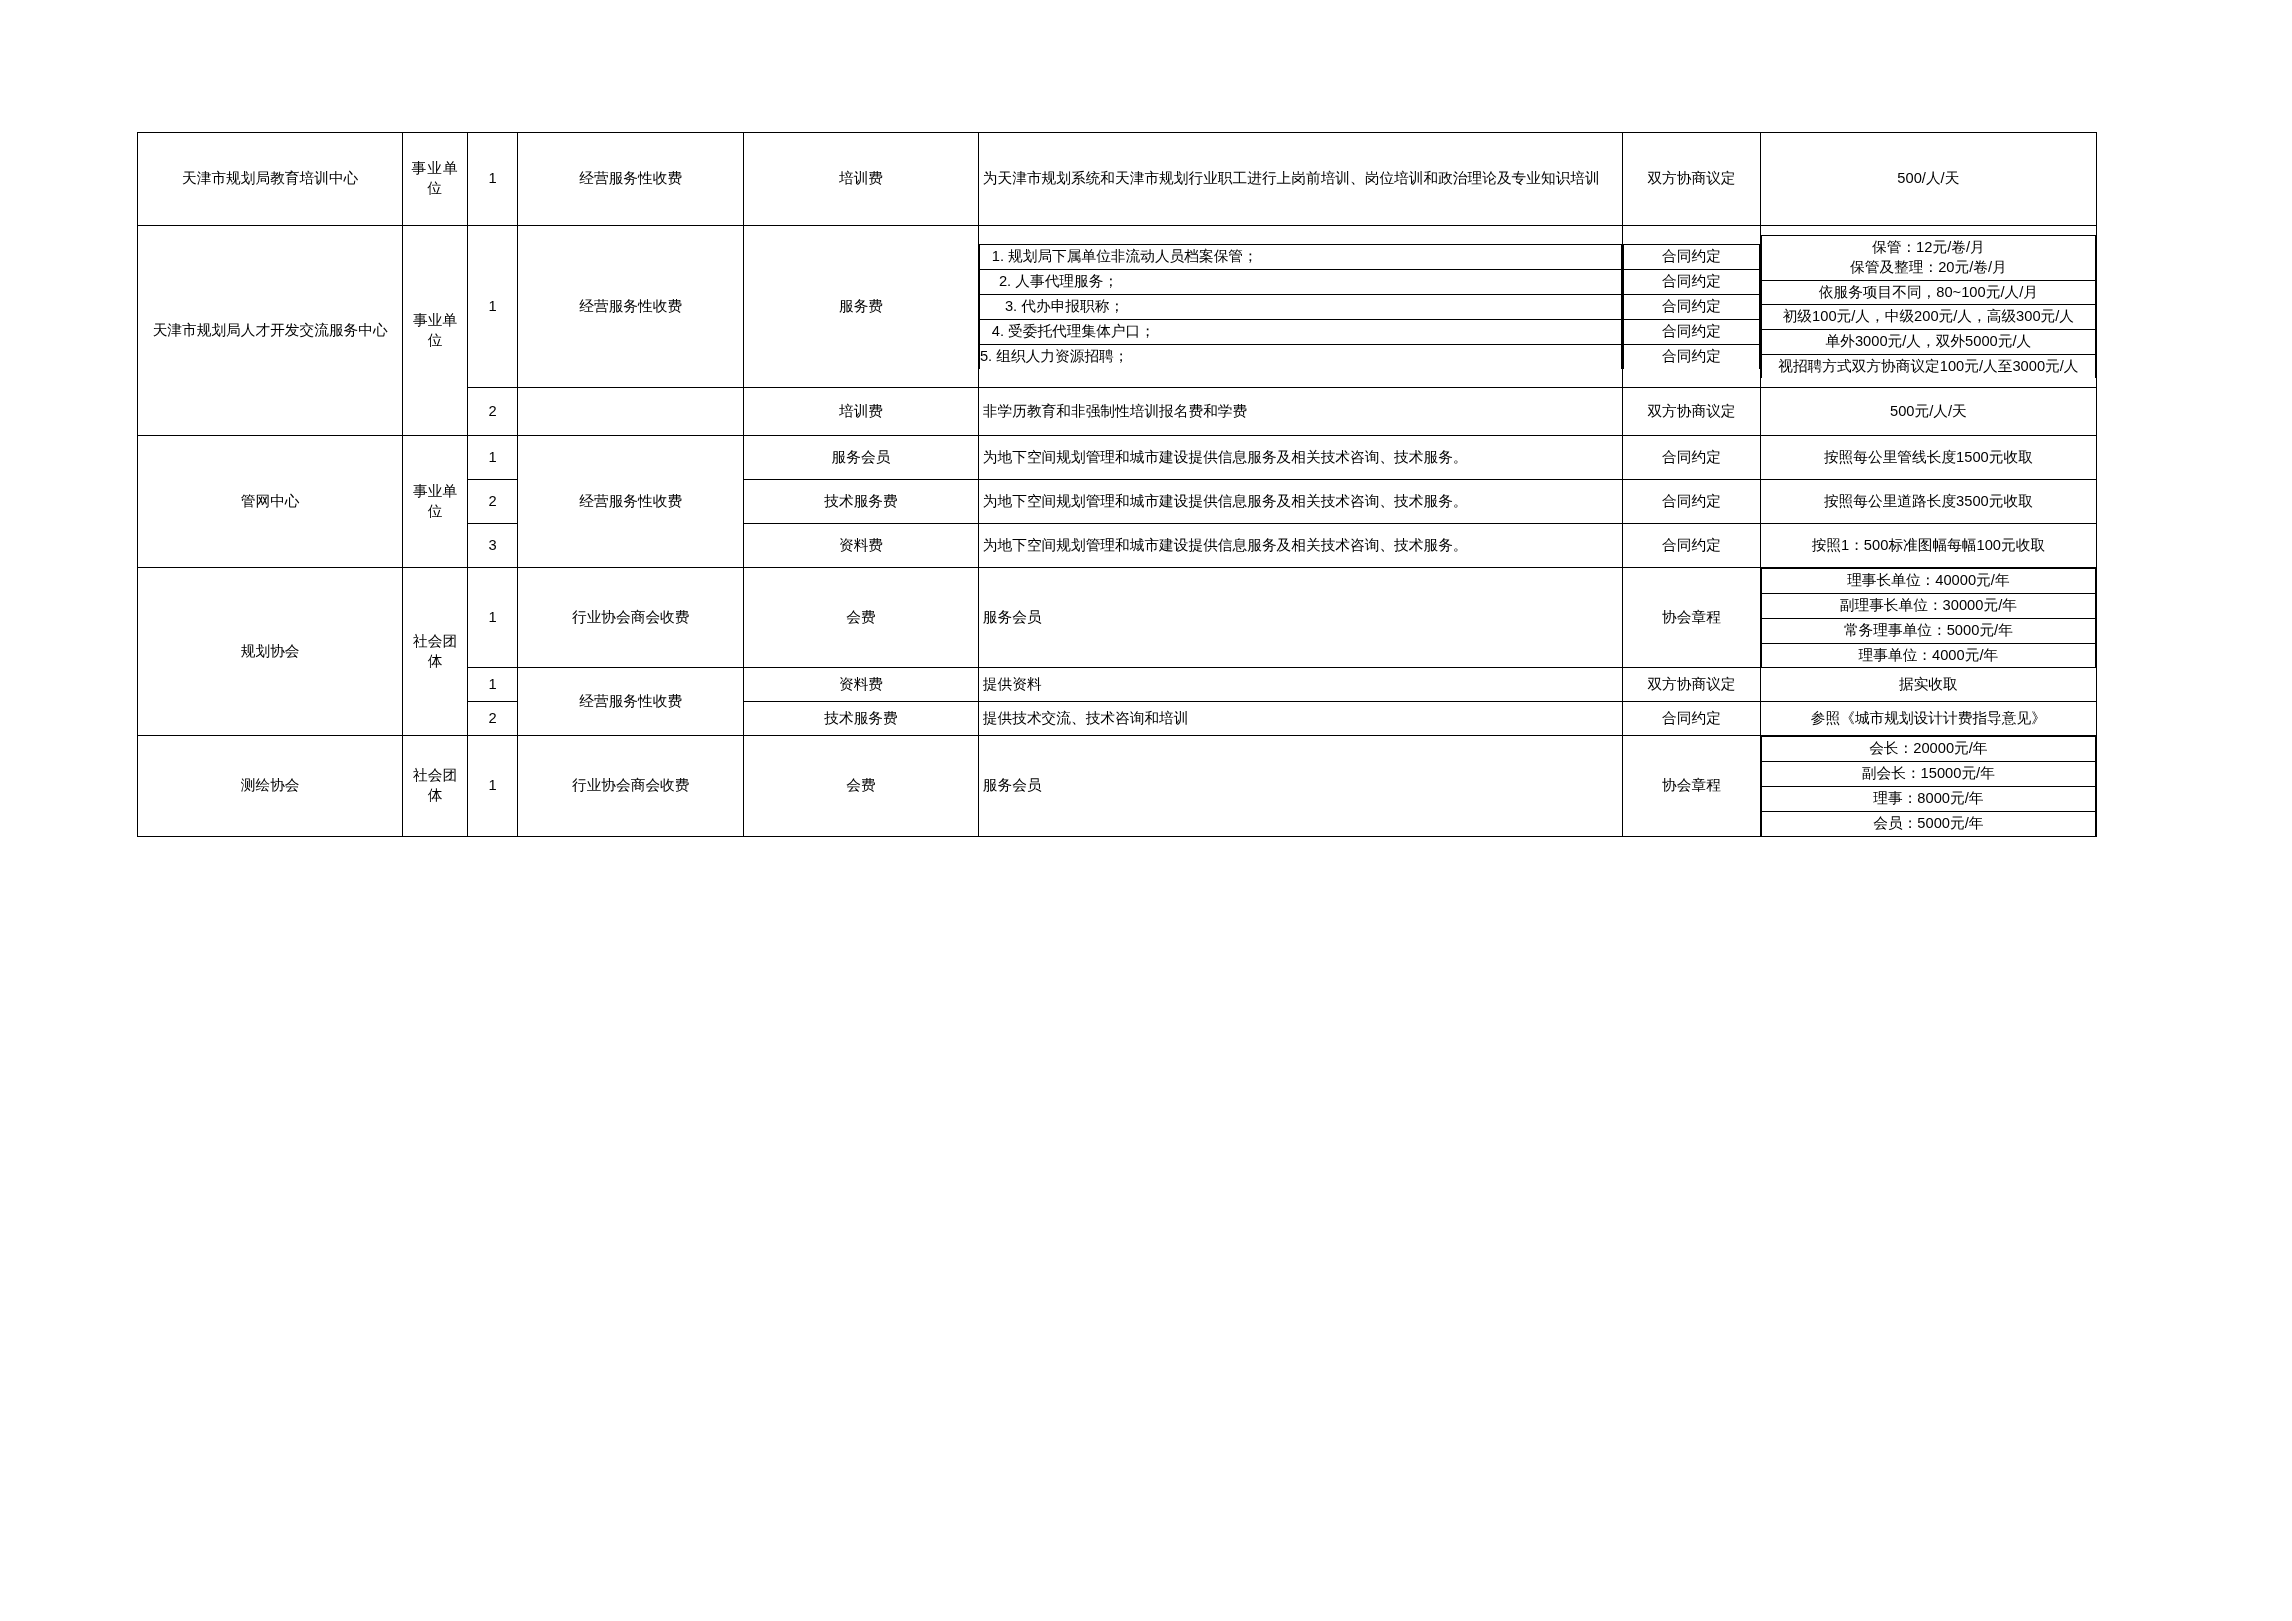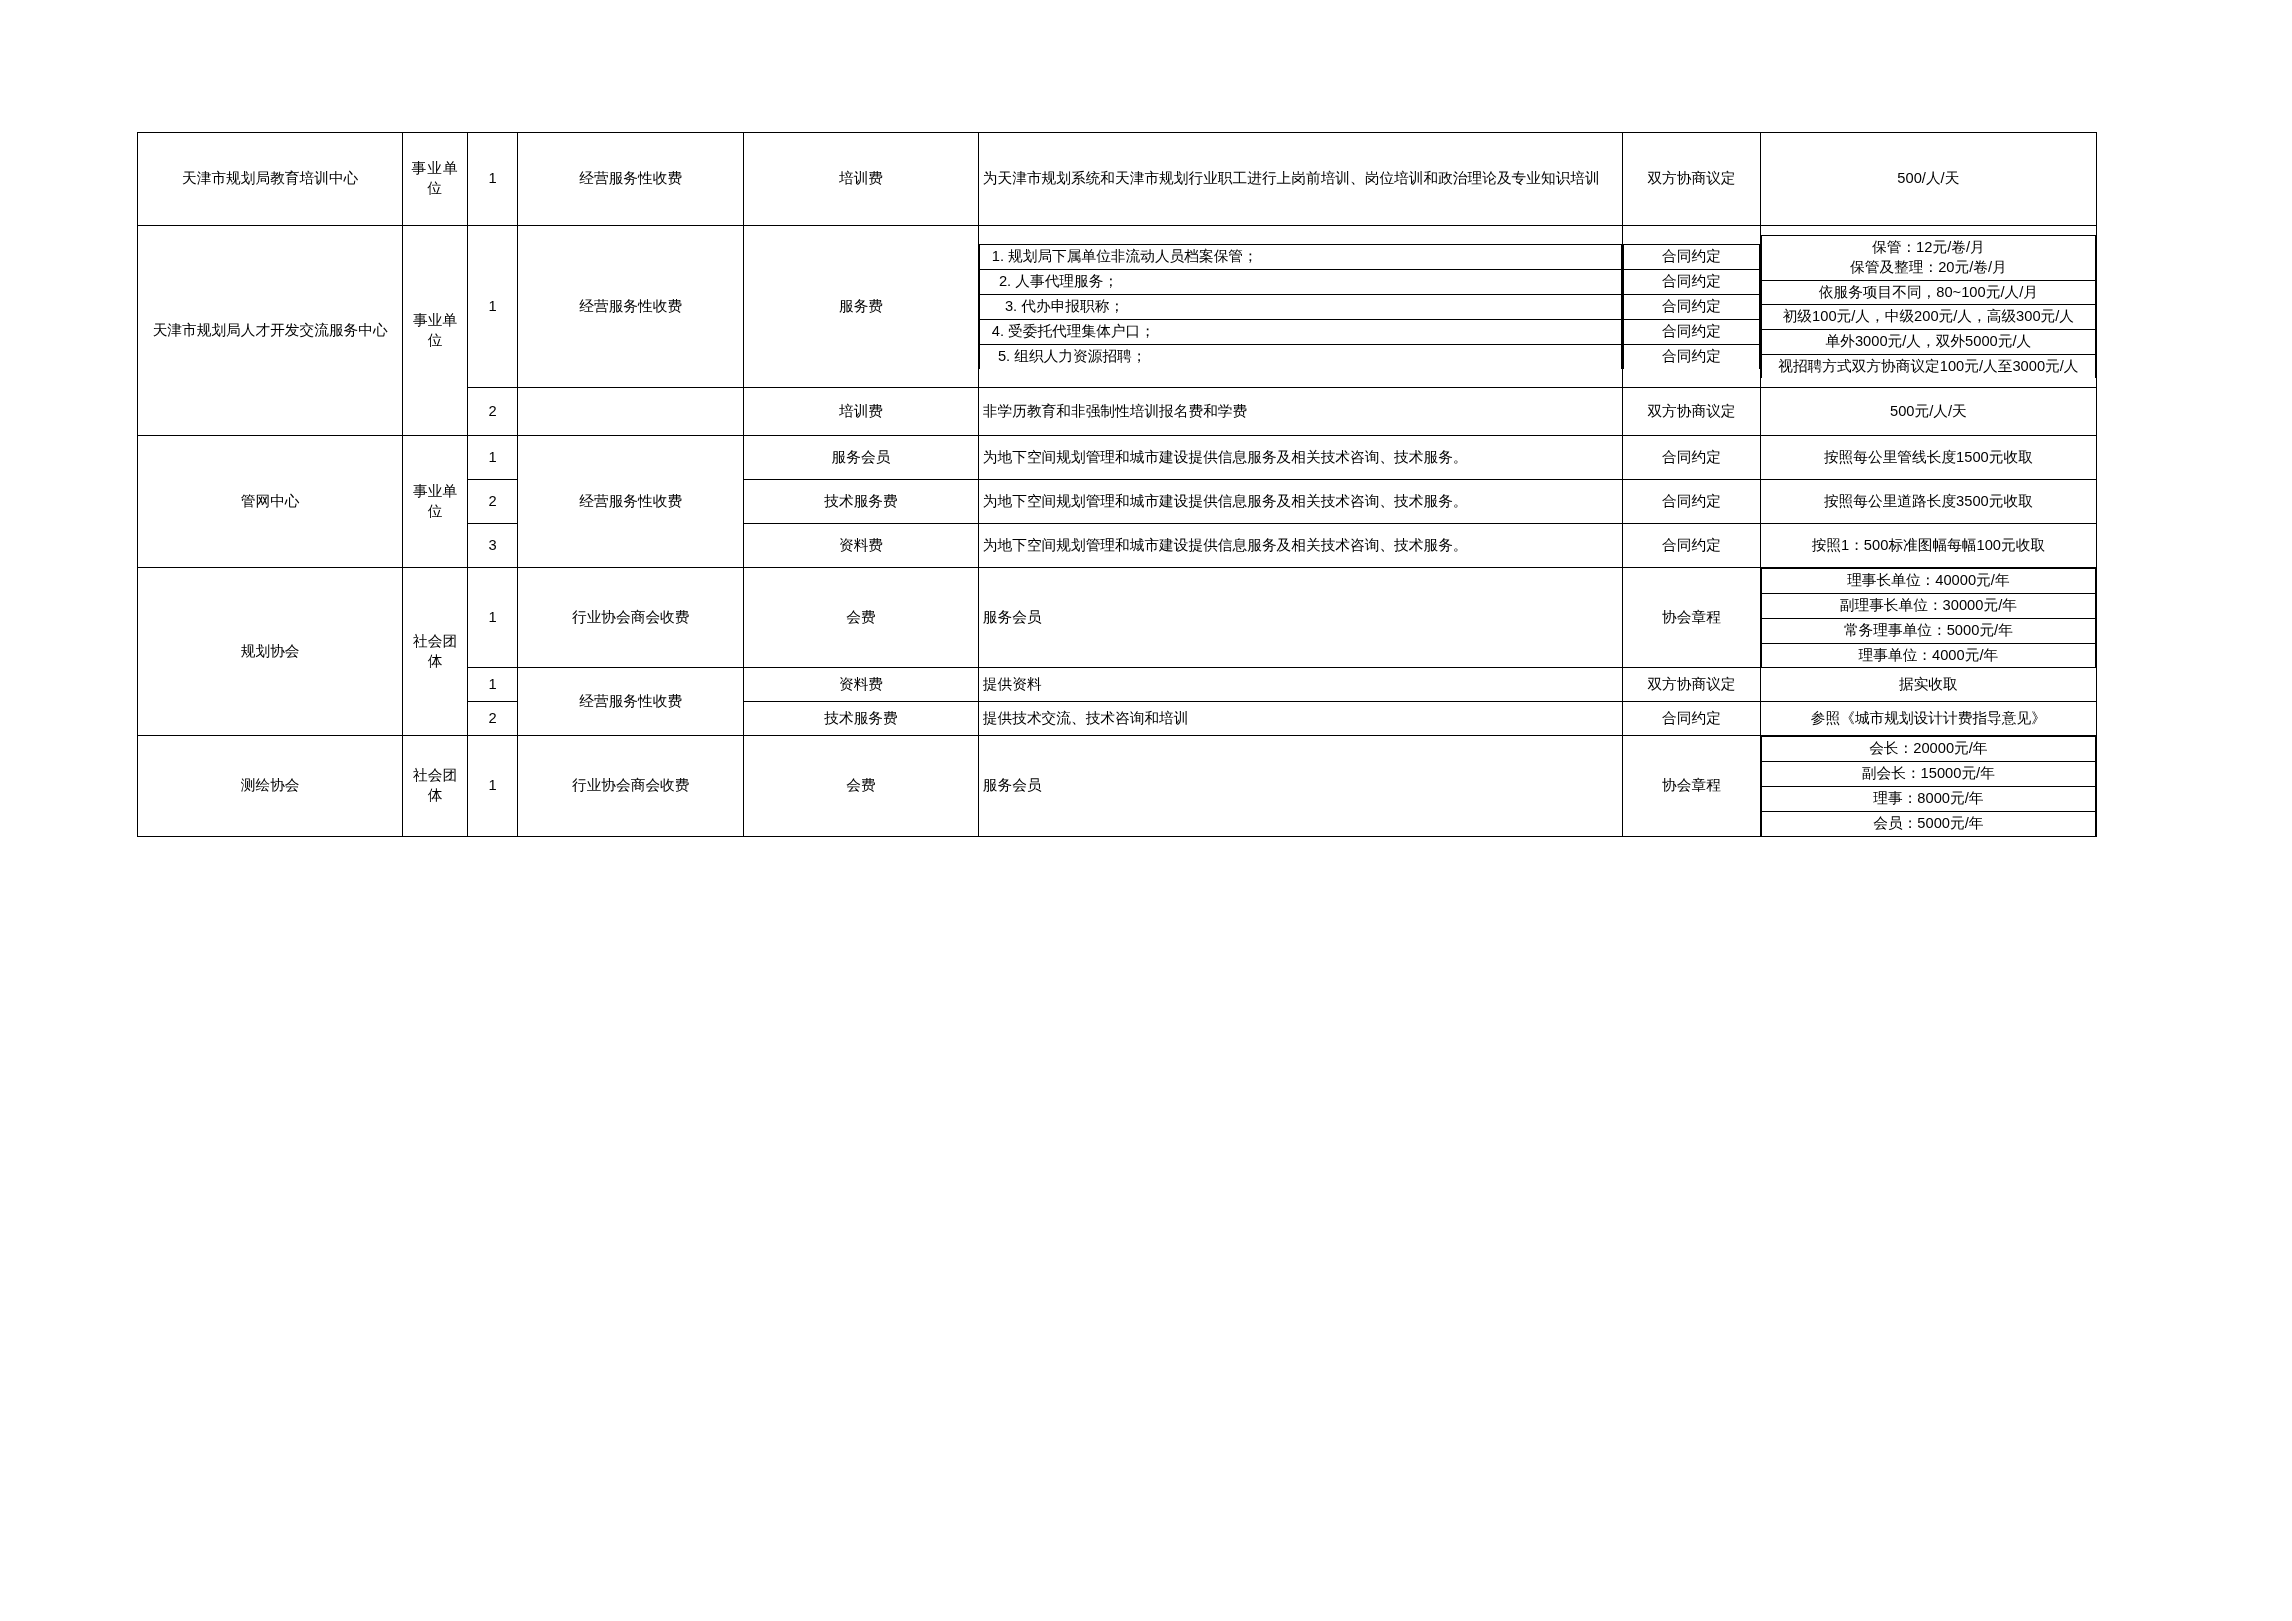--- a/index.html
+++ b/index.html
@@ -104,21 +104,21 @@
           <tr>
                   <td style="text-align:left; padding-left:19px;">2. 人事代理服务；</td>
                 </tr>
           <tr>
                   <td style="text-align:left; padding-left:25px;">3. 代办申报职称；</td>
                 </tr>
           <tr>
                   <td style="text-align:left; padding-left:11.8px;">4. 受委托代理集体户口；</td>
                 </tr>
           <tr>
-                  <td style="text-align:left; padding-left:18px;">5. 组织人力资源招聘；</td>
+                  <td style="text-align:left; padding-left:0;">5. 组织人力资源招聘；</td>
                 </tr>
         </tbody>
             </table>
       </td>
 
       <td class="c-basis nopad">
         <table class="inner">
           <tbody>
                 <tr>
                   <td>合同约定</td>

